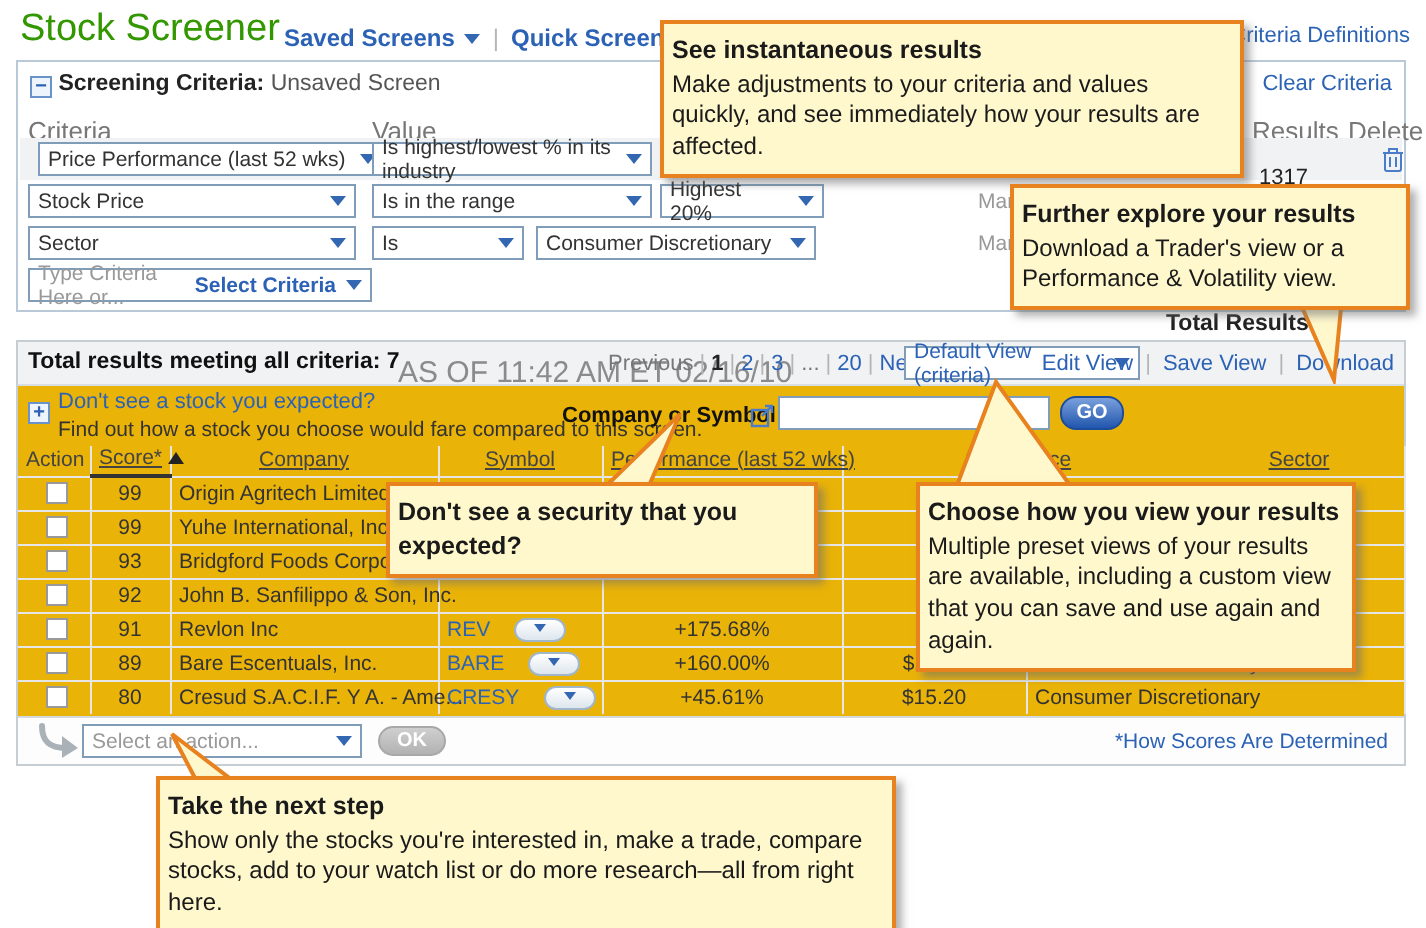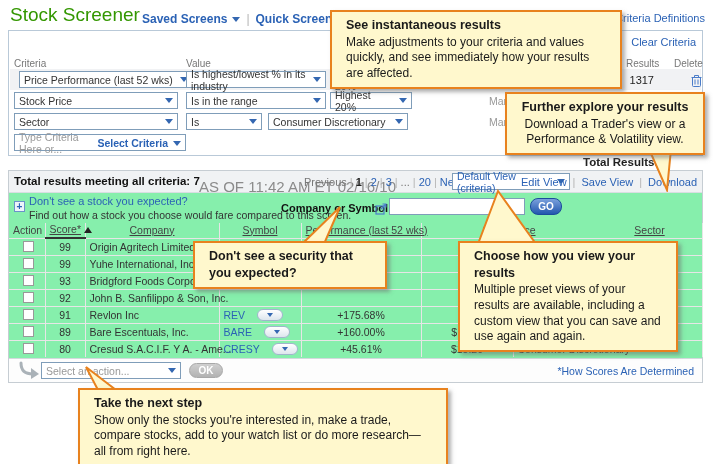--- a/index.html
+++ b/index.html
@@ -23,38 +23,38 @@
   .cpanel { position:absolute; left:8px; top:30px; width:695px; height:126px;
             border:1px solid #b9c9d8; background:#fff; }
   .boxicon { display:inline-block; width:11px; height:11px; border:1px solid #6a93c9; background:#eef4fb;
              color:#2b62b5; font-size:10px; line-height:9px; text-align:center; font-weight:bold; vertical-align:-1px; }
   .cp-head { position:absolute; left:6px; top:5px; font-size:11.5px; }
   .cp-title { font-weight:bold; color:#222; }
   .cp-sub { color:#555; }
   .cp-right { position:absolute; right:6px; top:5px; font-size:11px; }
   .qicon { display:inline-block; width:12px; height:12px; border-radius:50%; background:#3a6fc0; color:#fff;
            font-size:9px; font-weight:bold; text-align:center; line-height:12px; vertical-align:-2px; }
-  .collbl { position:absolute; font-size:10px; color:#777; top:27px; }
+  .collbl { position:absolute; font-size:13px; color:#777; top:27px; }
   .rowbg { position:absolute; left:1px; top:38px; width:691px; height:21px; background:#f1f2f4; }
   .crow { position:absolute; height:17px; left:0; width:693px; }
   .dd { position:absolute; height:17px; border:1px solid #7f9db9; background:#fff; font-size:10.5px;
         color:#333; display:flex; align-items:center; justify-content:space-between; padding:0 4px; cursor:pointer; }
   .note { position:absolute; left:480px; top:3px; font-size:10.5px; color:#999; }
-  .resnum { position:absolute; right:48px; top:3px; font-size:11px; color:#222; }
+  .resnum { position:absolute; right:48px; top:12px; font-size:11px; color:#222; }
   .trash { position:absolute; left:682px; top:2px; cursor:pointer; }
   .typebox { position:absolute; left:5px; top:0; width:172px; height:17px; border:1px solid #7f9db9;
              background:#fff; font-size:10.5px; display:flex; align-items:center; padding:0 4px; }
   .typetext { color:#999; margin-right:6px; }
   .selcrit { color:#2b62b5; font-weight:bold; cursor:pointer; white-space:nowrap; }
 
   .total-results-lbl { position:absolute; left:583px; top:156px; font-size:11.5px; font-weight:bold; color:#222; }
 
   
   .rpanel { position:absolute; left:8px; top:170px; width:695px; height:213px;
-            border:1px solid #c6cdd3; background:#86efac; }
+            border:1px solid #c6cdd3; background:#eab308; }
   .toolbar { position:absolute; left:0; top:0; width:693px; height:22px; background:#f0f2f4;
              border-bottom:1px solid #d9dee2; }
   .tr-total { position:absolute; left:5px; top:4px; font-size:11.5px; font-weight:bold; color:#111; }
   .asof { position:absolute; left:190px; top:7px; font-size:15px; color:#8b8b8b; }
   .pager { position:absolute; left:295px; top:5px; font-size:11px; color:#777; white-space:nowrap; }
   .psep { color:#b5b5b5; padding:0 3px; }
   .psep:before { content:"|"; }
   .pcur { font-weight:bold; color:#222; }
   .viewdd { position:absolute; left:443px; top:2px; width:118px; height:17px; border:1px solid #7f9db9;
             background:#fff; font-size:10.5px; color:#2b62b5; display:flex; align-items:center;
@@ -96,44 +96,49 @@
   .actiondd { position:absolute; left:32px; top:3px; width:140px; height:17px; border:1px solid #7f9db9;
               background:#fff; font-size:10.5px; color:#999; display:flex; align-items:center;
               justify-content:space-between; padding:0 4px; cursor:pointer; }
   .okbtn { position:absolute; left:180px; top:4px; width:34px; height:15px; border:1px solid #a8a8a8;
            border-radius:8px; background:linear-gradient(#cfcfcf,#b2b2b2); color:#fff; font-size:10px;
            font-weight:bold; text-align:center; line-height:13px; cursor:pointer; }
   .arrow-ic { position:absolute; left:8px; top:2px; }
   .scores-link { position:absolute; right:8px; top:6px; font-size:10.5px;text-align:center; }
 
   
-  .callout { position:absolute; background:#fff8cd; border:2px solid #e8821e; padding:5px 14px;
+  .callout { position:absolute; background:#fff8cd; border:2px solid #e8821e; padding:5px 4px;
              box-shadow:3px 3px 4px rgba(110,110,110,.55); z-index:19; font-size:12px; color:#1a1a1a; line-height:1.32; }
   .callout .ct { font-weight:bold; font-size:12.5px; margin-bottom:1px; }
   .tail { position:absolute; z-index:18; }
   .c1 { left:330px; top:10px; width:292px; }
-  .c2 { left:505px; top:92px; width:200px;text-align:center; }
-  .c3 { left:193px; top:241px; width:194px; }
+  .c2 { left:505px; top:92px; width:200px; }
+  .c3 { left:193px; top:241px; width:216px; }
   .c4 { left:458px; top:241px; width:220px; }
   .c5 { left:78px; top:388px; width:370px; }
 </style>
 </head>
 <body>
 
 <div class="page">
 
   <div class="title">Stock Screener</div>
   <div class="nav">
     <span class="navlink"><span>Saved Screens</span><span class="car"></span></span><span class="sep"></span><span class="navlink"><span>Quick Screens</span><span class="car"></span></span><span class="sep"></span><span class="navlink"><span>Exp</span></span>
   </div>
   <div class="nav-right">
     <span class="sep"></span><span class="link">Criteria Definitions</span>
   </div>
 
   <div class="cpanel">
+    <div class="cp-head">
+      <span class="boxicon">−</span>
+      <span class="cp-title">Screening Criteria:</span>
+      <span class="cp-sub">Unsaved Screen</span>
+    </div>
     <div class="cp-right">
       <span class="qicon">?</span>
       <span class="sep"></span>
       <span class="link">Clear Criteria</span>
     </div>
     <span class="collbl" style="left:5px">Criteria</span>
     <span class="collbl" style="left:177px">Value</span>
     <span class="collbl" style="left:617px">Results</span>
     <span class="collbl" style="left:665px">Delete</span>
     <div class="rowbg"></div>

